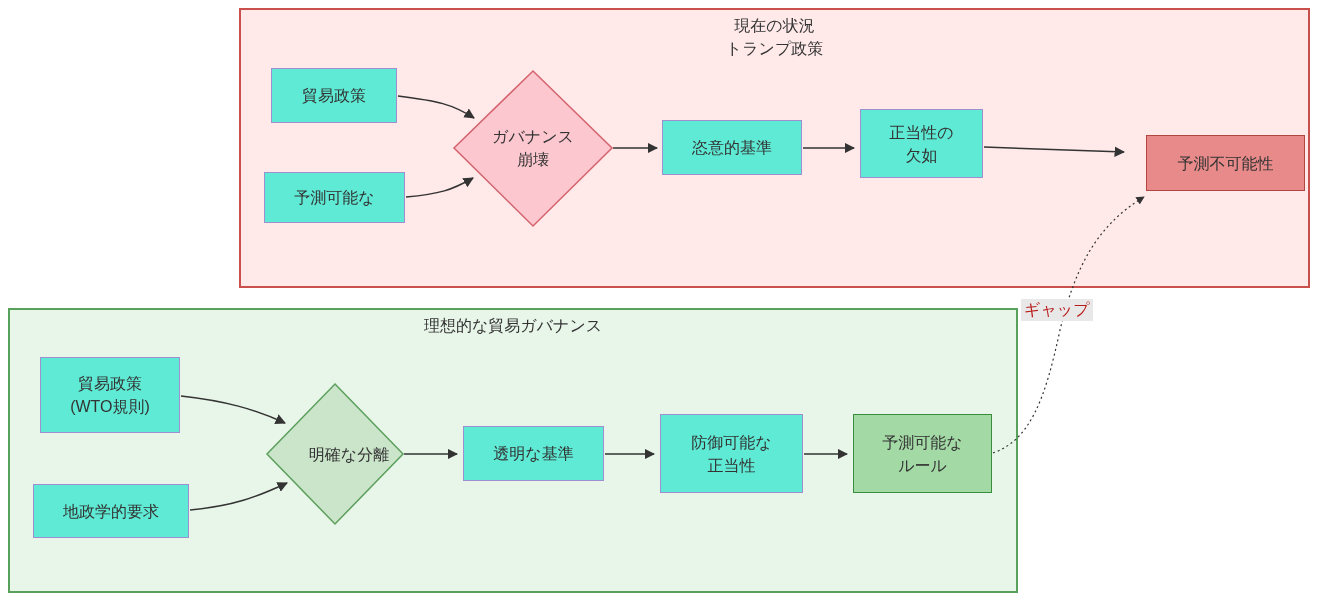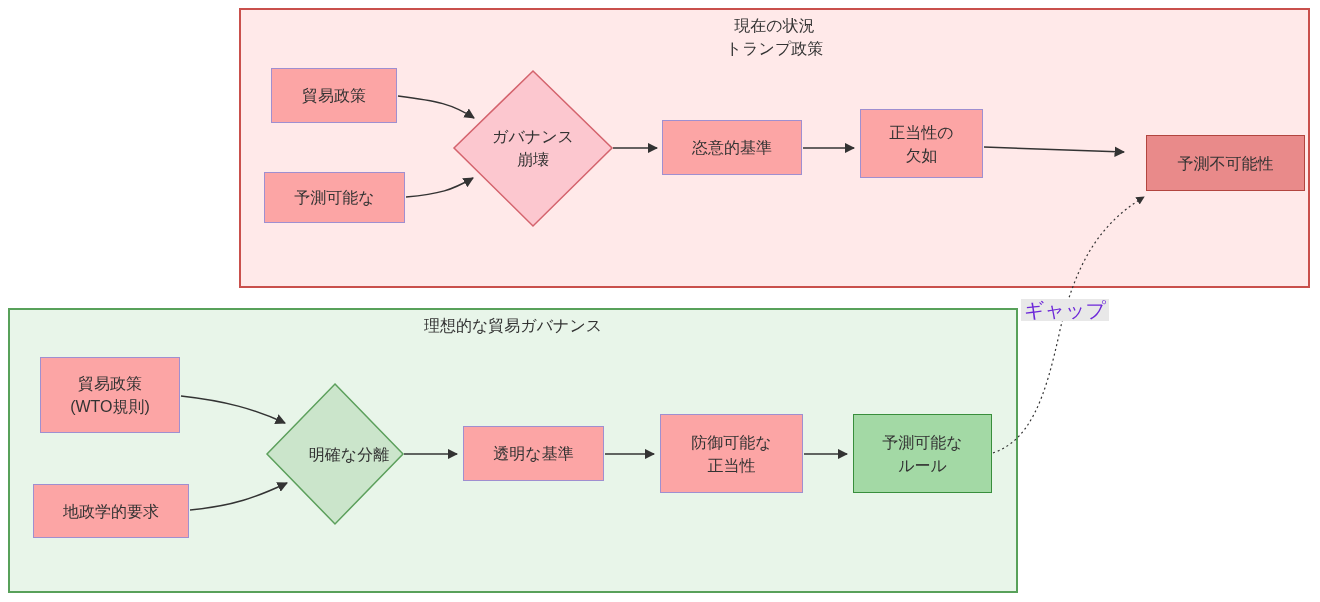--- a/index.html
+++ b/index.html
@@ -21,33 +21,33 @@
     position:absolute;left:0;right:0;top:4px;
     text-align:center;font-size:16px;line-height:23px;
     white-space:pre-line;color:#333333;
   }
   #edge-layer{position:absolute;left:0;top:0;z-index:1;pointer-events:none;}
   .node{
     position:absolute;box-sizing:border-box;z-index:2;
     display:flex;align-items:center;justify-content:center;
     text-align:center;font-size:16px;line-height:23px;
     white-space:pre-line;
-    background:#fca5a5;border:1px solid #9f8fd0;
+    background:#5eead4;border:1px solid #9f8fd0;
   }
   .node.alert{background:#e98a8a;border:1.5px solid #b2453f;}
   .node.ok{background:#a3d9a5;border:1.5px solid #388e3c;}
   .diamond-label{
     position:absolute;z-index:2;display:flex;align-items:center;justify-content:center;
     text-align:center;font-size:16px;line-height:23px;white-space:pre-line;
     background:transparent;border:none;
   }
   .edge-label{
     position:absolute;z-index:3;
     background:#e8e8e8;padding:0 3px;
-    font-size:20px;line-height:22px;color:#6d28d9;
+    font-size:16px;line-height:22px;color:#b91c1c;
   }
 </style>
 </head>
 <body>
 
 <div id="canvas">
 
   <section class="subgraph current">
     <div class="subgraph-title">現在の状況
 トランプ政策</div>

